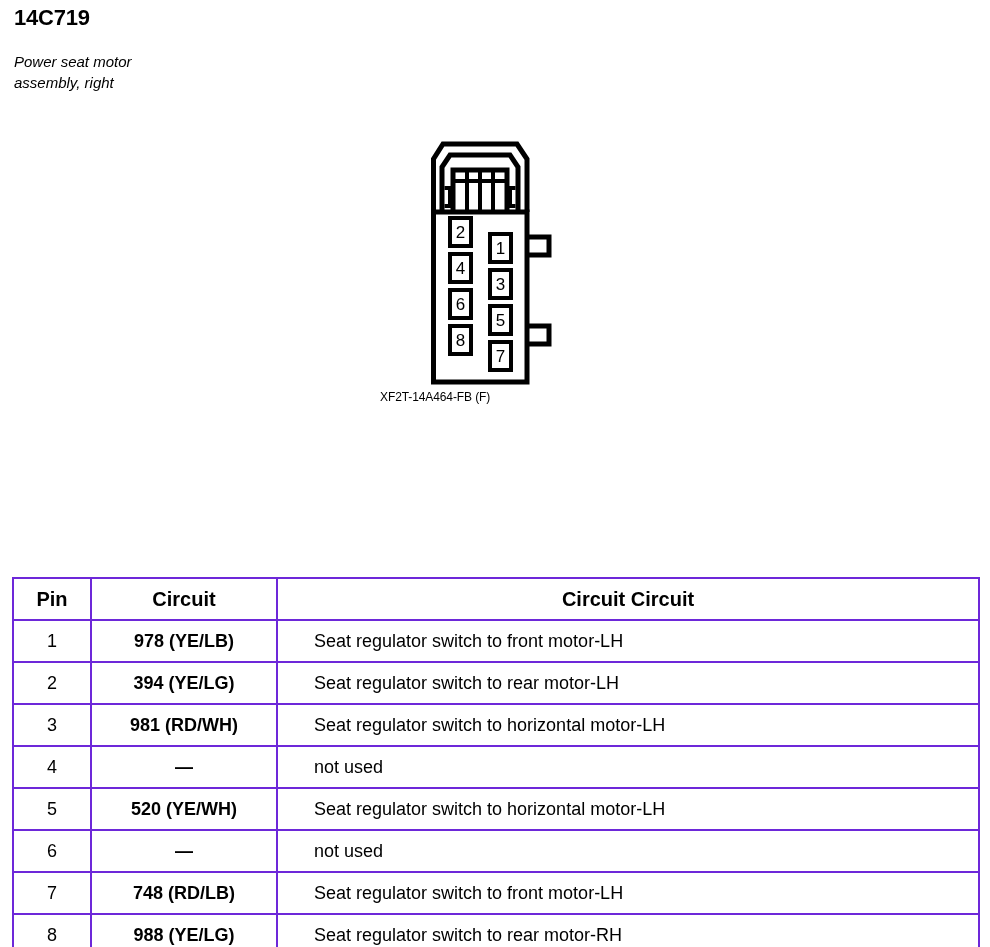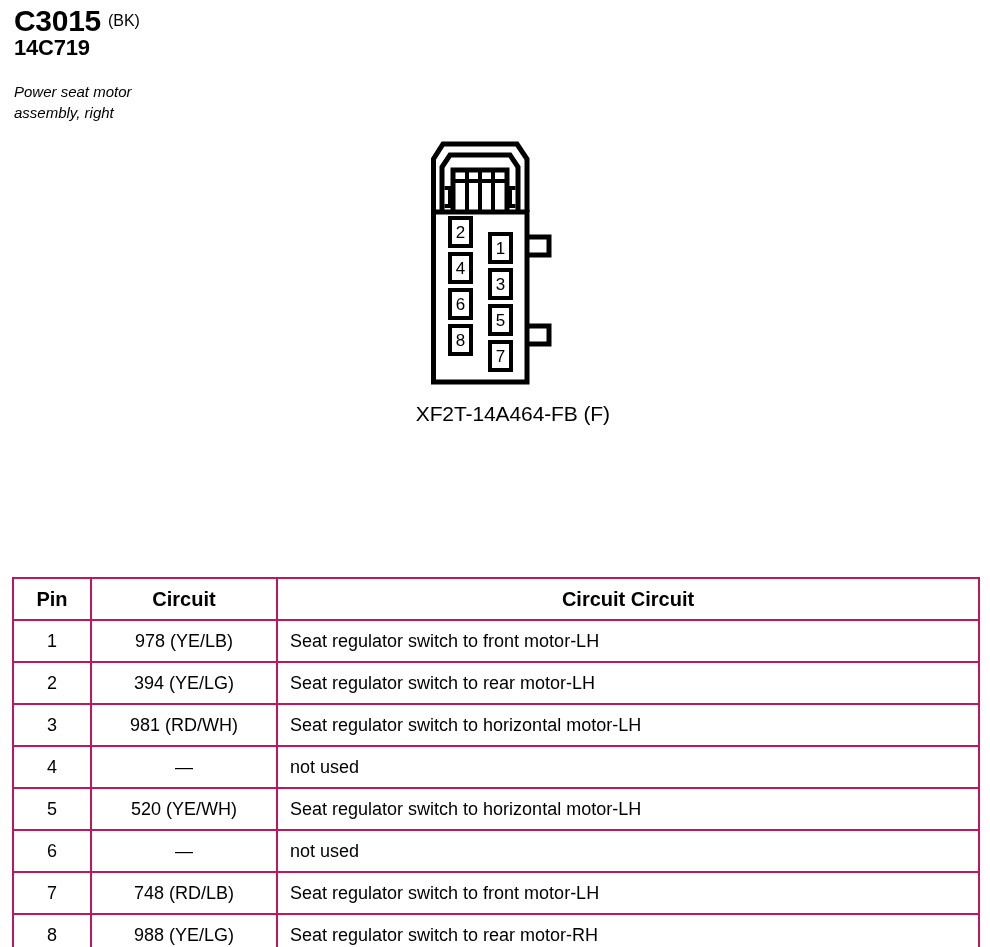--- a/index.html
+++ b/index.html
@@ -60,68 +60,64 @@
   
   #connector-figure {
     position: absolute;
     left: 380px;
     top: 130px;
     width: 230px;
   }
   #connector-svg { display: block; }
   #connector-part-label {
     display: block;
-    text-align: right;
-    font-size: 21px;
-    margin-top: 12px;
+    text-align: left;
+    font-size: 12px;
     letter-spacing: -0.1px;
     white-space: nowrap;
   }
 
   
   #pin-table {
     position: absolute;
     left: 12px;
     top: 577px;
     width: 966px;
     border-collapse: collapse;
     table-layout: fixed;
   }
   #pin-table col.col-pin      { width: 78px; }
   #pin-table col.col-circuit  { width: 186px; }
   #pin-table col.col-function { width: 702px; }
 
   #pin-table th,
   #pin-table td {
-    border: 2px solid #be185d;
+    border: 2px solid #6d28d9;
     padding: 0;
     height: 40px;
     font-size: 18px;
     font-weight: normal;
     vertical-align: middle;
   }
   #pin-table thead th {
     font-size: 20px;
     font-weight: bold;
     text-align: center;
     height: 40px;
   }
   #pin-table thead th.fn-head { text-align: center; }
 
   #pin-table td.cell-pin     { text-align: center; }
-  #pin-table td.cell-circuit { text-align: center; }
-  #pin-table td.cell-function{ text-align: left; padding-left: 12px; }
+  #pin-table td.cell-circuit { text-align: center; font-weight: bold; }
+  #pin-table td.cell-function{ text-align: left; padding-left: 36px; }
 </style>
 </head>
 <body>
 
 <div id="header-block">
-  <span id="connector-id-line">
-    <span id="connector-id">C3015</span><span id="connector-color">(BK)</span>
-  </span>
   <span id="part-number">14C719</span>
   <span id="description">Power seat motor
 assembly, right</span>
 </div>
 
 <div id="connector-figure">
   <svg id="connector-svg" width="230" height="260" viewBox="0 0 230 260" xmlns="http://www.w3.org/2000/svg">
     <g fill="none" stroke="#000000" stroke-width="5" stroke-linejoin="miter" stroke-linecap="butt">
 
       <path d="M 53.5 82 L 53.5 29 L 63 14 L 137 14 L 147 29 L 147 82"></path>

